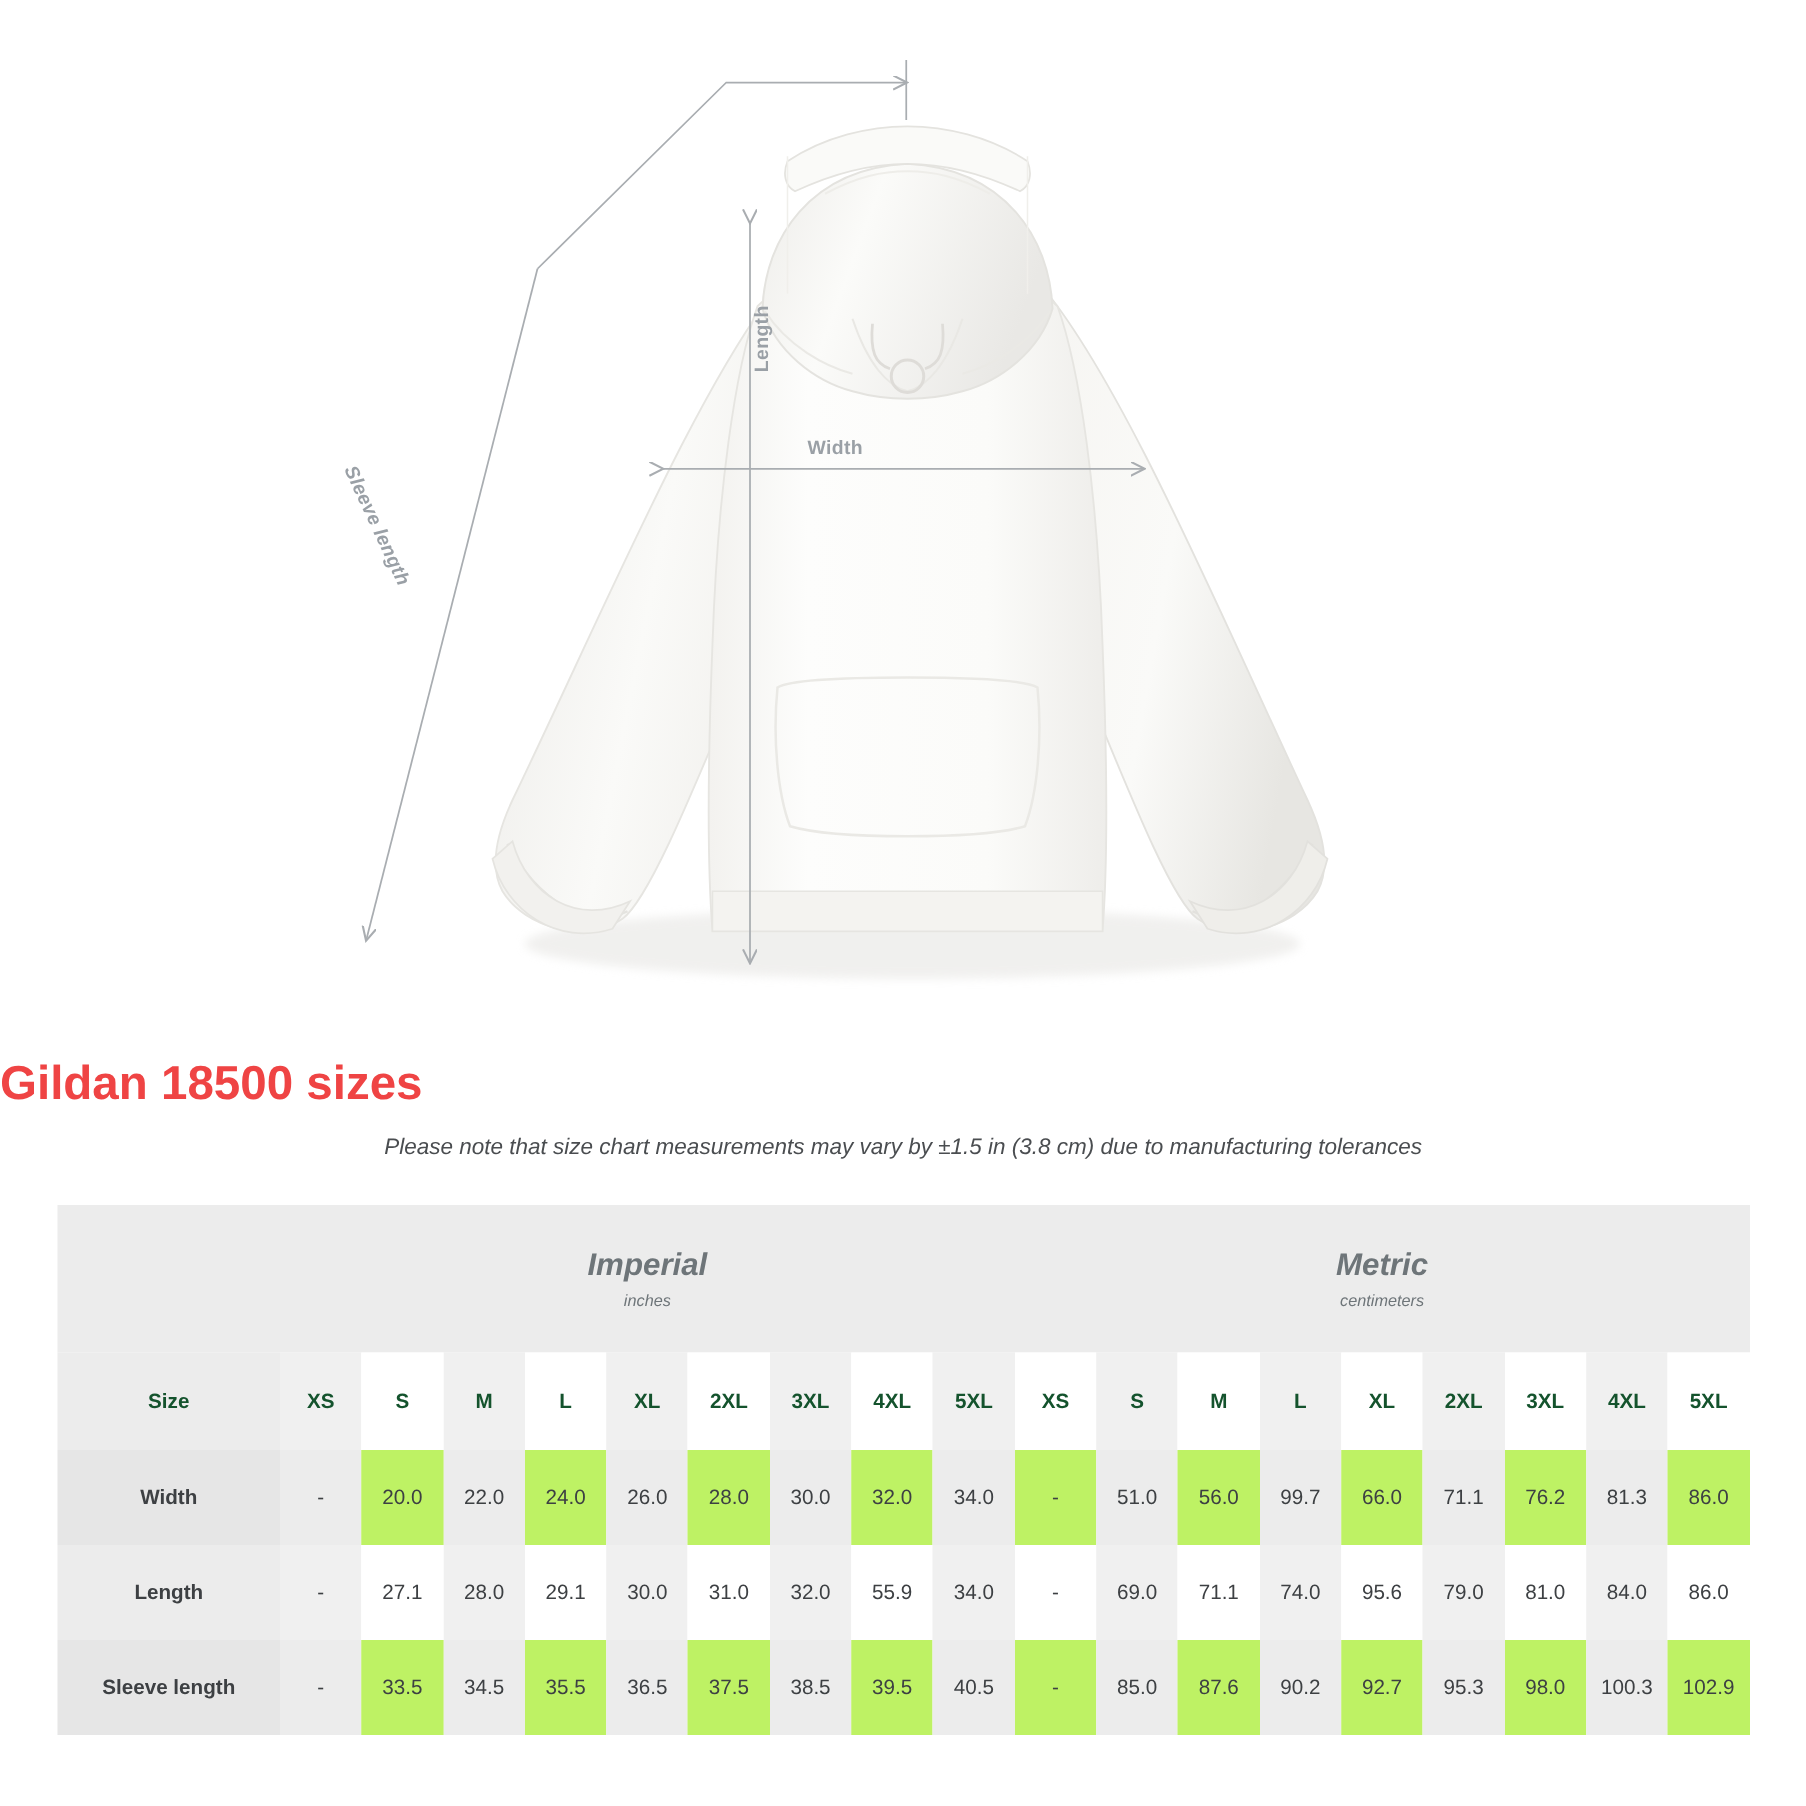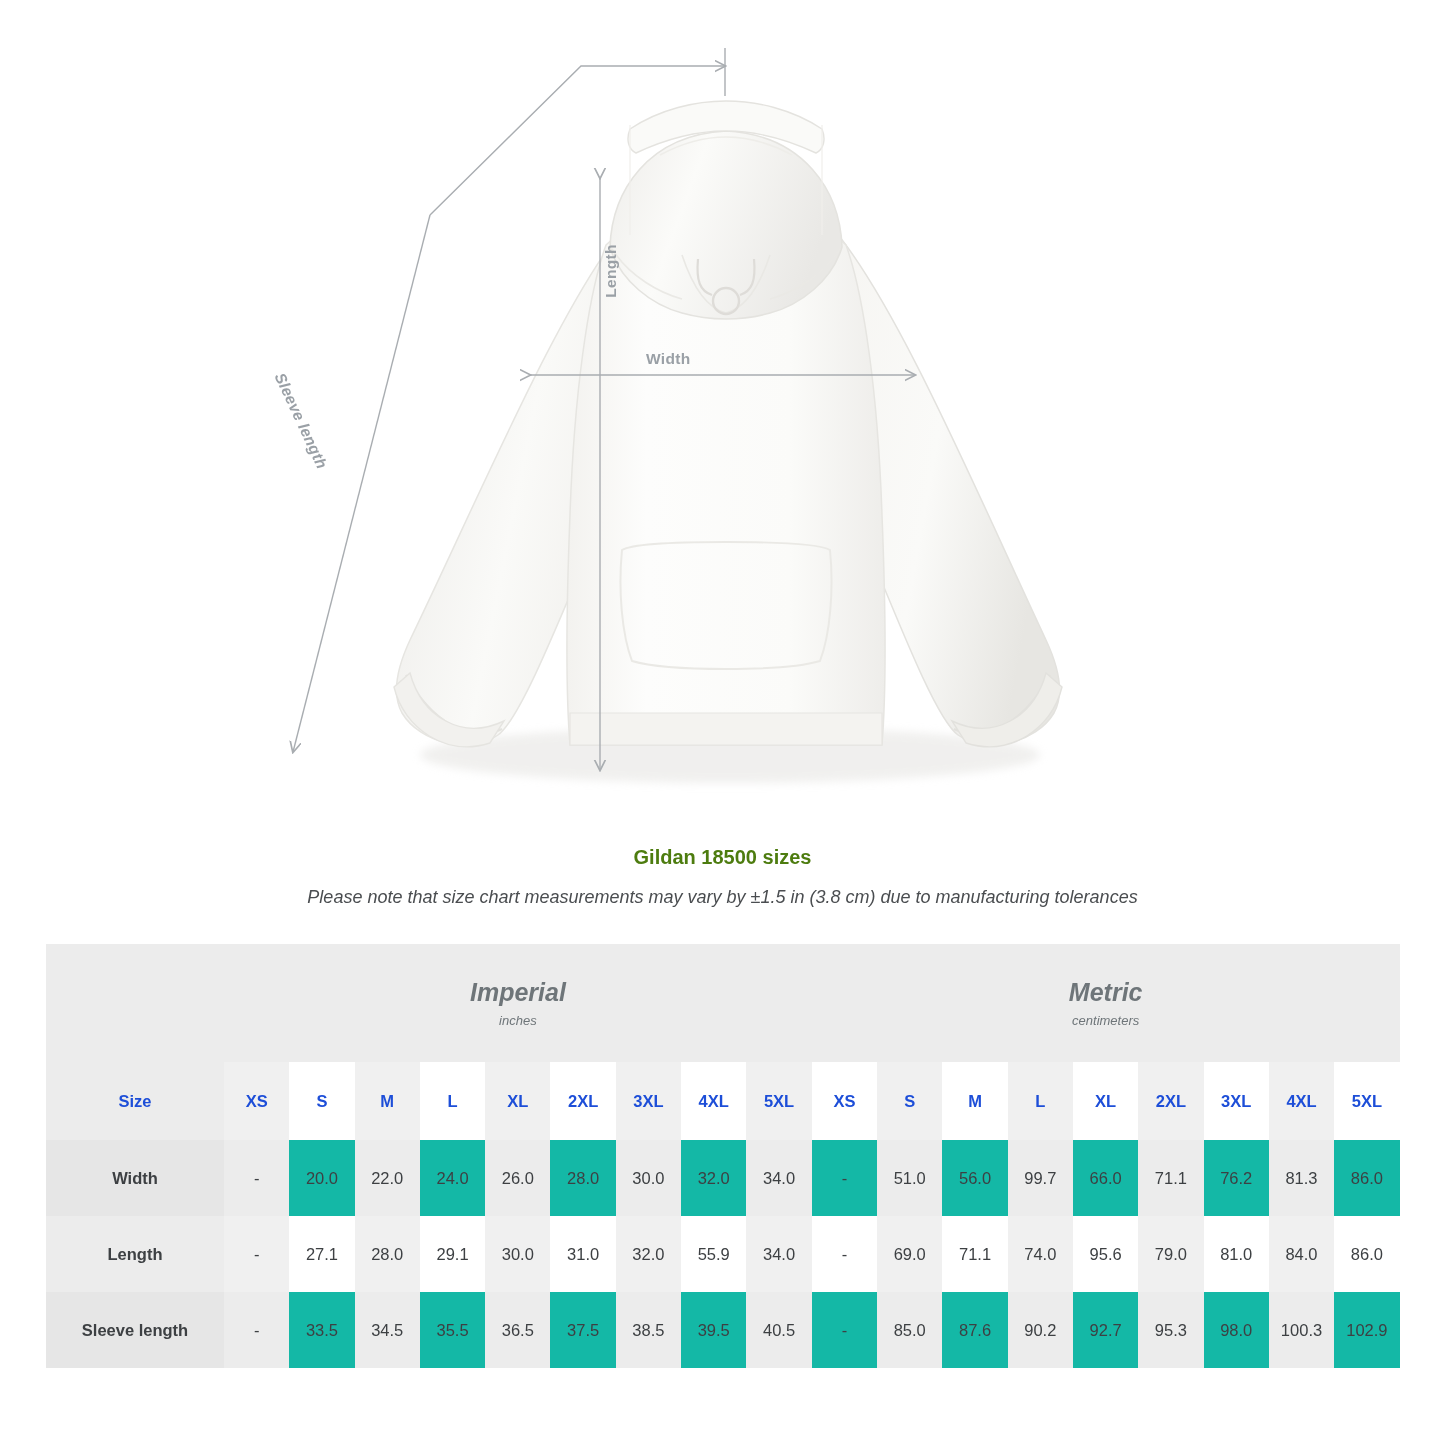--- a/index.html
+++ b/index.html
@@ -72,24 +72,23 @@
     font-style: italic;
     color: #9aa0a6;
     transform: rotate(65deg);
     transform-origin: left top;
     white-space: nowrap;
     letter-spacing: .3px;
   }
 
   
   .title {
-    text-align: center;
-    font-size: 20px;
-    font-weight: bold;
-    color: #4d7c0f;
+    font-size: 38px;
+    font-weight: bold;
+    color: #ef4444;
     margin-top: 16px;
   }
   .subtitle {
     text-align: center;
     font-size: 18px;
     font-style: italic;
     color: #4a4d50;
     margin-top: 18px;
   }
 
@@ -130,30 +129,30 @@
     width: 178px;
     font-size: 16.5px;
     font-weight: bold;
     color: #3d4043;
     background: #ececec;
   }
   tr.header-row td {
     height: 76px;
     font-size: 16.5px;
     font-weight: bold;
-    color: #1d4ed8;
+    color: #14532d;
   }
   tr.data-row td {
     height: 74px;
     font-size: 16.5px;
     color: #3d4043;
   }
   td.cell-alt { background: #f0f0f0; }
   td.cell-plain { background: #ffffff; }
-  tr.band-alt td.cell-plain { background: #14b8a6; }
+  tr.band-alt td.cell-plain { background: #bef264; }
   tr.band-alt td.cell-alt { background: #ececec; }
   tr.band-alt td.rowlabel { background: #e6e6e6; }
 </style>
 </head>
 <body>
 
 <div class="page">
 
   <div class="illustration">
 

